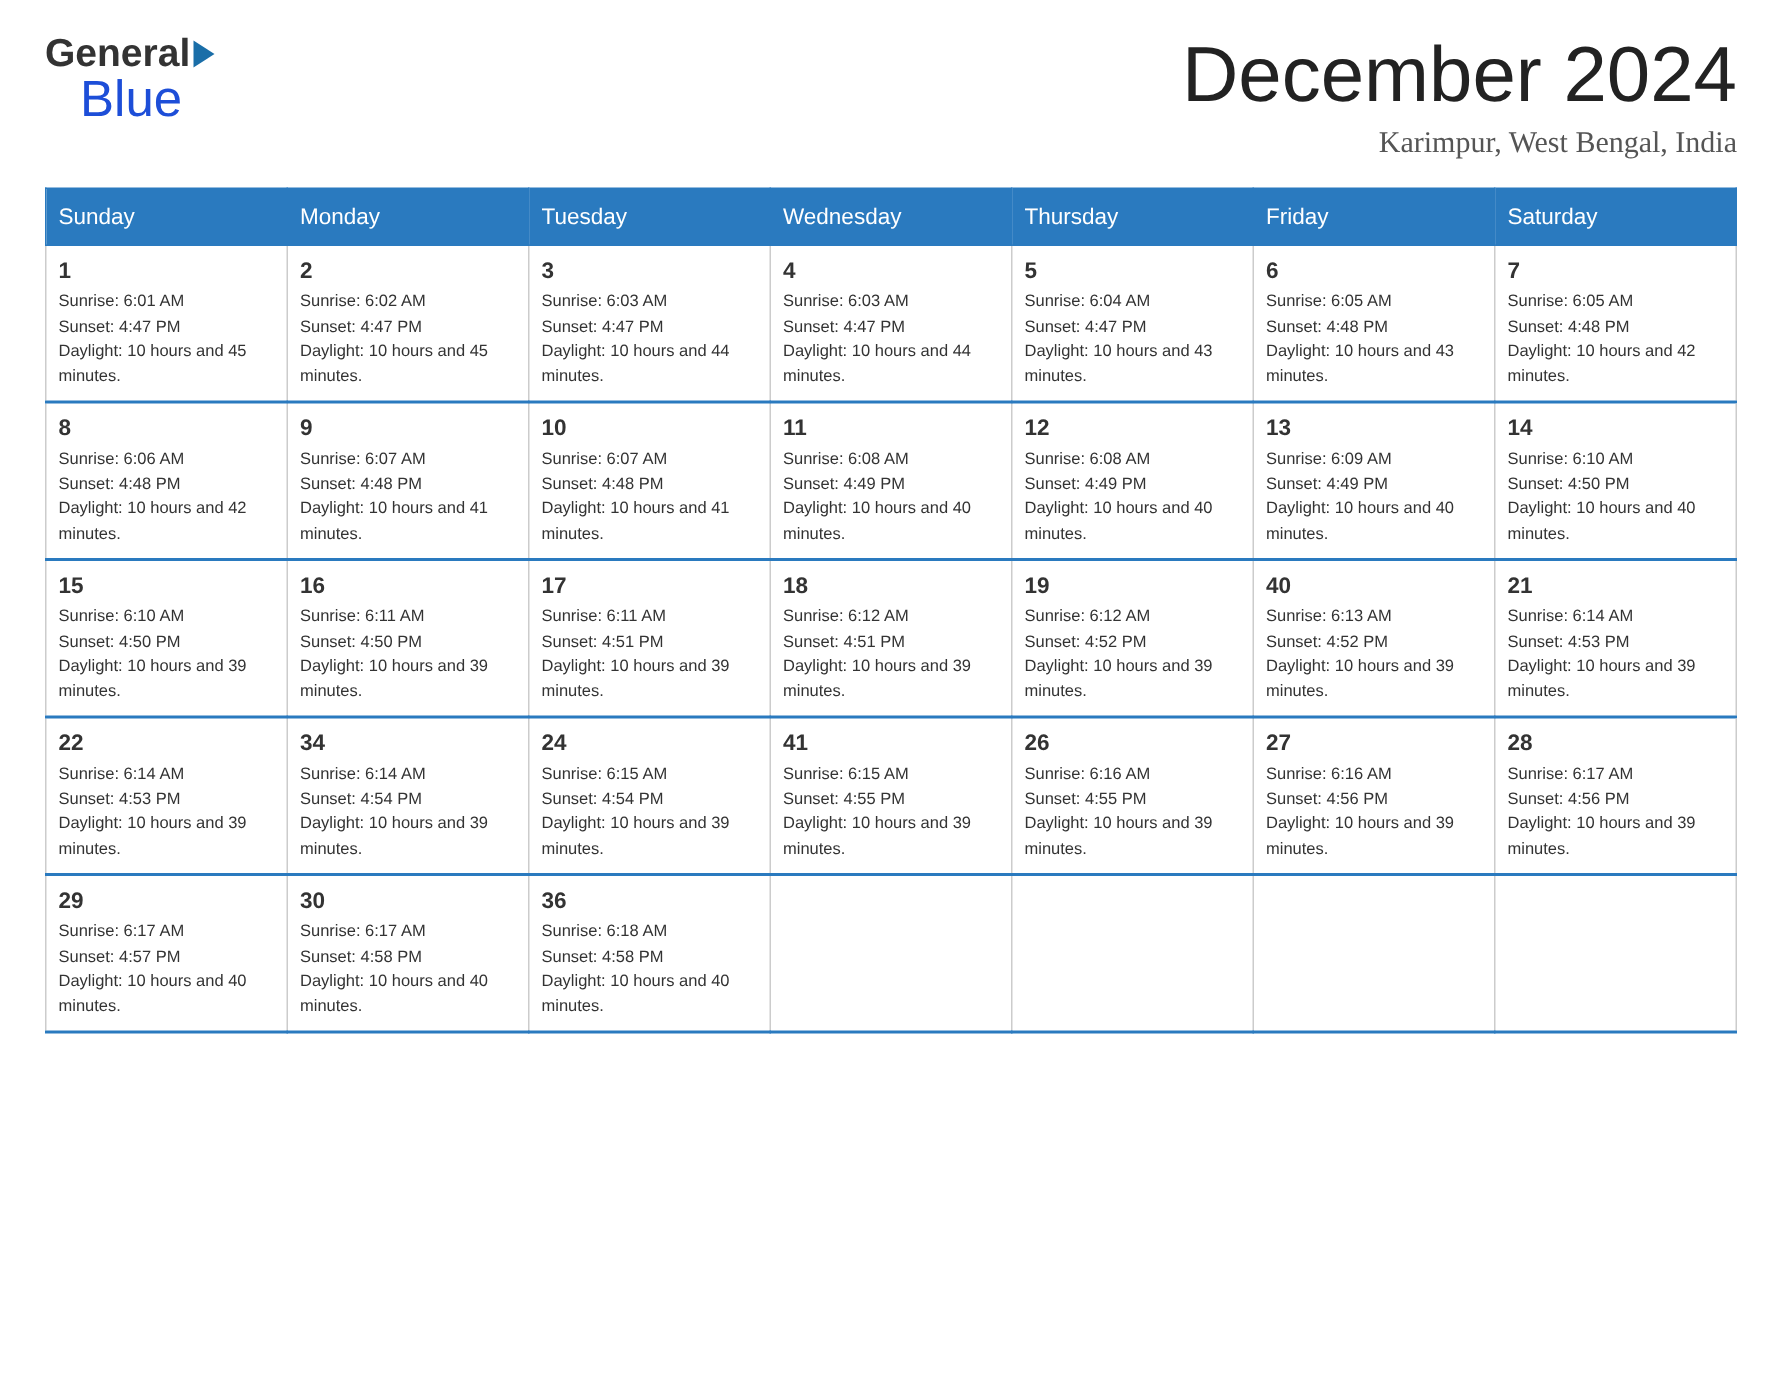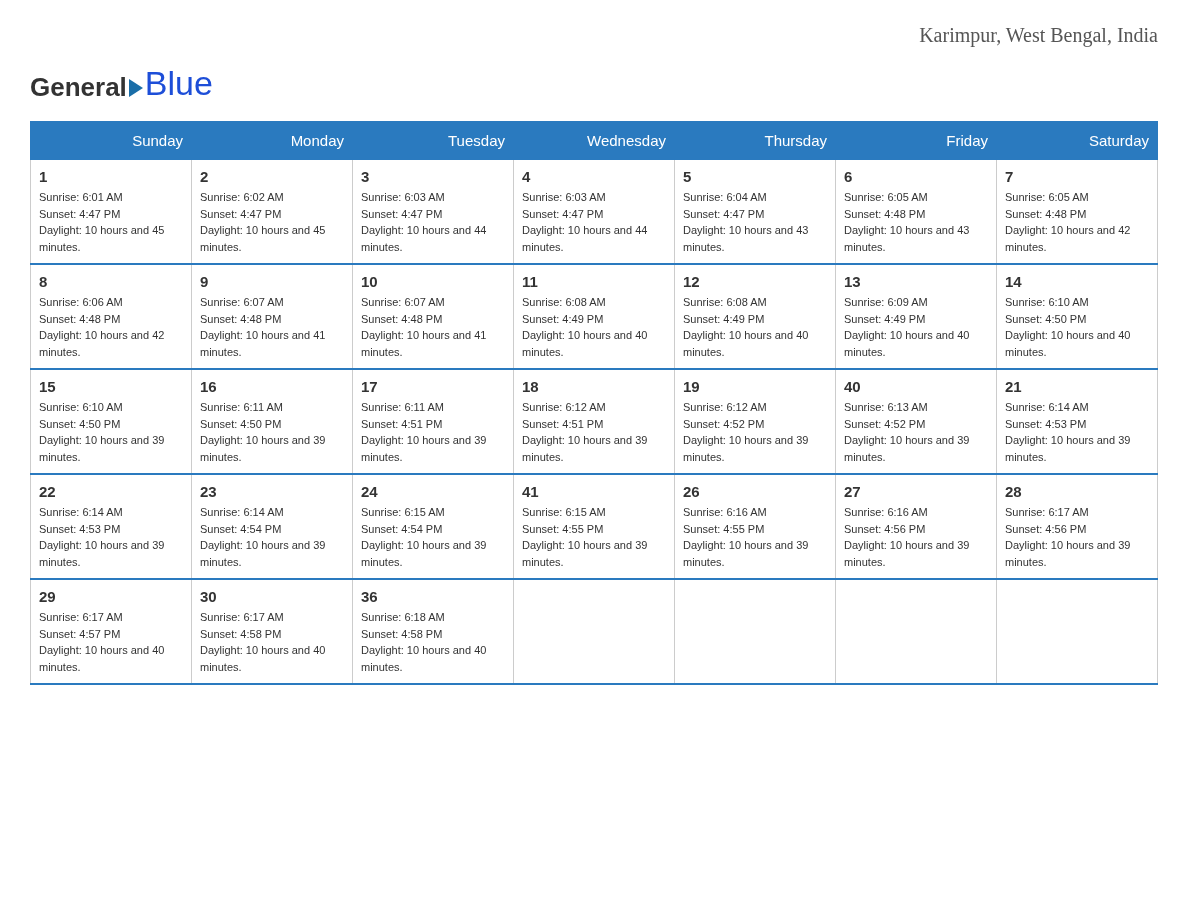--- a/index.html
+++ b/index.html
@@ -11,23 +11,22 @@
       padding: 20px 30px;
     }
     .header {
       display: flex;
       justify-content: space-between;
       align-items: flex-start;
       margin-bottom: 18px;
     }
     .logo {
       display: flex;
-      flex-direction: row;
-      align-items: flex-end;
-      margin-top: 48px;
+      flex-direction: column;
+      align-items: center;
     }
     .logo-text {
       font-size: 26px;
       font-weight: bold;
       color: #333;
       display: flex;
       align-items: center;
     }
     .logo-general { color: #333; }
     .logo-arrow {
@@ -47,21 +46,21 @@
     table {
       width: 100%;
       border-collapse: collapse;
     }
     thead th {
       background-color: #2a7abf;
       color: #fff;
       font-size: 15px;
       font-weight: normal;
       padding: 10px 8px;
-      text-align: right;
+      text-align: left;
       border: 1px solid #2a7abf;
     }
     tbody td {
       vertical-align: top;
       padding: 8px 8px;
       border: 1px solid #ccc;
       font-size: 12.5px;
       color: #333;
       width: 14.28%;
     }
@@ -85,20 +84,21 @@
 
 <div class="header">
   <div class="logo">
     <div class="logo-text">
       <span class="logo-general">General</span>
         <span class="logo-arrow"></span>
     </div>
     <div class="logo-underline">Blue</div>
   </div>
   <div class="title-area">
+    <div class="month-title">December 2024</div>
     <div class="location-title">Karimpur, West Bengal, India</div>
   </div>
 </div>
 
 <table>
   <thead>
     <tr>
     <th>Sunday</th>
         <th>Monday</th>
         <th>Tuesday</th>
@@ -198,21 +198,21 @@
           <span class="day-number">21</span>
           <div class="day-info">Sunrise: 6:14 AM<br>Sunset: 4:53 PM<br>Daylight: 10 hours and 39 minutes.</div>
         </td>
       </tr>
       <tr>
         <td>
           <span class="day-number">22</span>
           <div class="day-info">Sunrise: 6:14 AM<br>Sunset: 4:53 PM<br>Daylight: 10 hours and 39 minutes.</div>
         </td>
         <td>
-          <span class="day-number">23</span>
+          <span class="day-number">34</span>
           <div class="day-info">Sunrise: 6:14 AM<br>Sunset: 4:54 PM<br>Daylight: 10 hours and 39 minutes.</div>
         </td>
         <td>
           <span class="day-number">24</span>
           <div class="day-info">Sunrise: 6:15 AM<br>Sunset: 4:54 PM<br>Daylight: 10 hours and 39 minutes.</div>
         </td>
         <td>
           <span class="day-number">41</span>
           <div class="day-info">Sunrise: 6:15 AM<br>Sunset: 4:55 PM<br>Daylight: 10 hours and 39 minutes.</div>
         </td>

